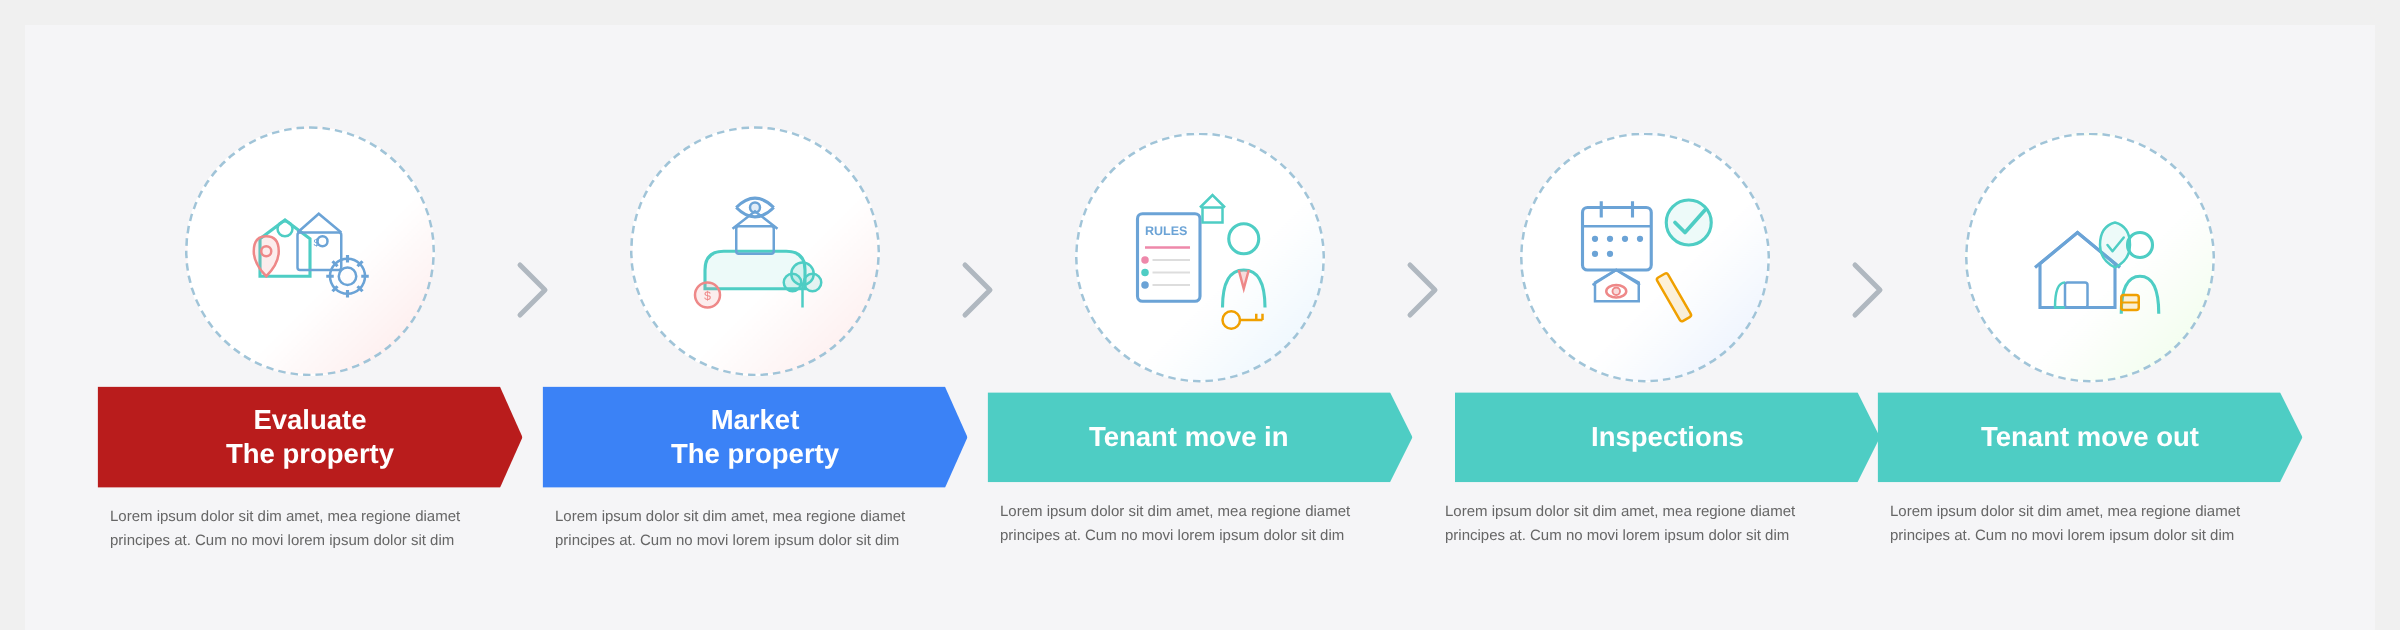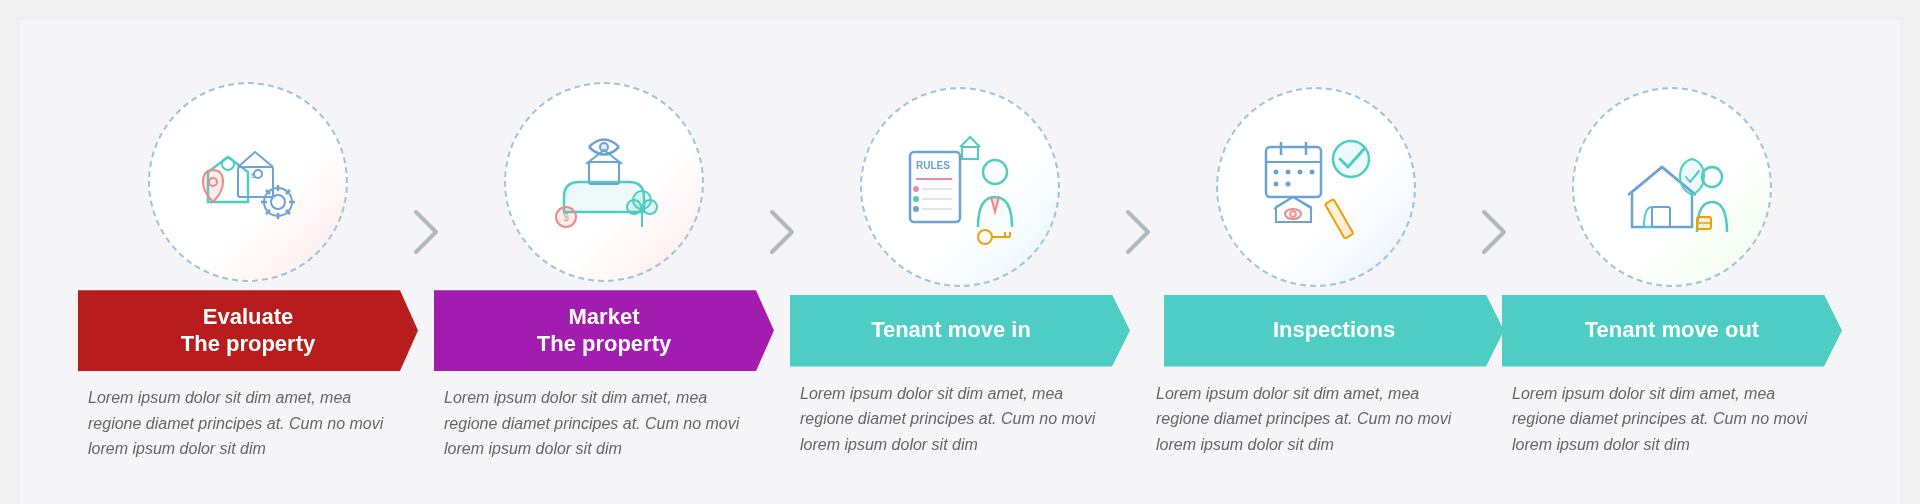--- a/index.html
+++ b/index.html
@@ -80,46 +80,45 @@
       justify-content: center;
       line-height: 1.2;
       margin-bottom: 14px;
     }
 
     .label-banner.two-line {
       flex-direction: column;
     }
 
     .description {
-      font-size: 16px;
+      font-size: 12px;
       color: #666;
       line-height: 1.6;
       text-align: left;
       width: 100%;
       padding: 0 10px;
-      font-style: italic;
     }
 
     .arrow-divider {
       display: flex;
       align-items: center;
       justify-content: center;
       flex-shrink: 0;
       margin: 0 -10px;
       margin-bottom: 80px;
     }
 
     .arrow-divider svg {
       width: 36px;
       height: 50px;
     }
 
     
     .step-1 .label-banner { background: #b91c1c; }
-    .step-2 .label-banner { background: #a21caf; }
+    .step-2 .label-banner { background: #3b82f6; }
     .step-3 .label-banner { background: #4ecdc4; padding-left: 12px; }
     .step-4 .label-banner { background: #4ecdc4; margin-left: 36px; }
     .step-5 .label-banner { background: #4ecdc4; }
   </style>
 </head>
 <body>
 
 <div class="infographic">
 
   <div class="step step-1">

